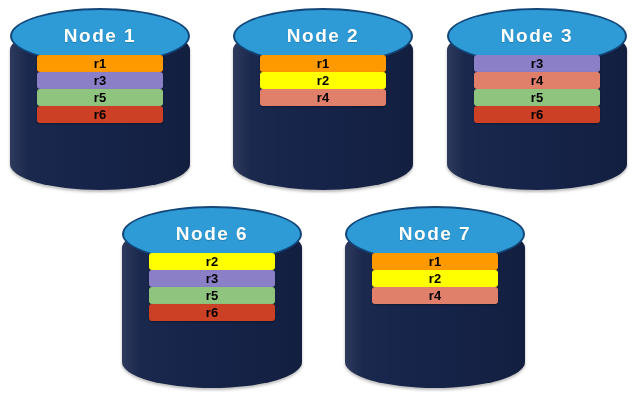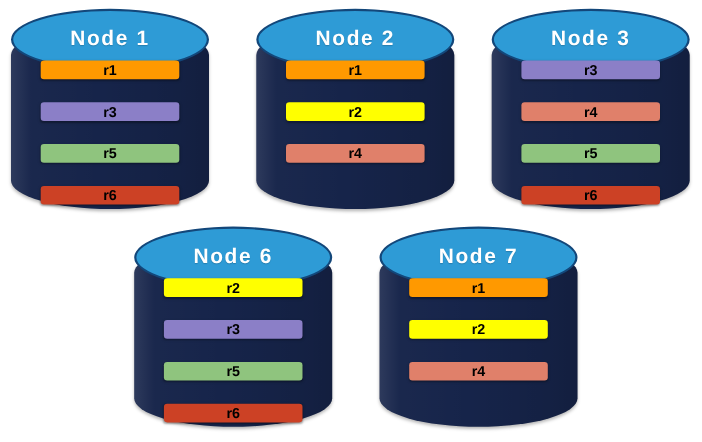--- a/index.html
+++ b/index.html
@@ -92,21 +92,21 @@
   .bars {
     position: absolute;
     left: 27px;
     top: 47px;
     width: 126px;
     z-index: 5;
   }
 
   .bar {
     height: 17px;
-    margin-bottom: 21px;
+    margin-bottom: 0;
     border-radius: 3px;
     display: flex;
     align-items: center;
     justify-content: center;
     font-size: 13px;
     font-weight: bold;
     color: #000000;
     box-shadow: 0 1px 2px rgba(0,0,0,0.35);
     line-height: 1;
   }

